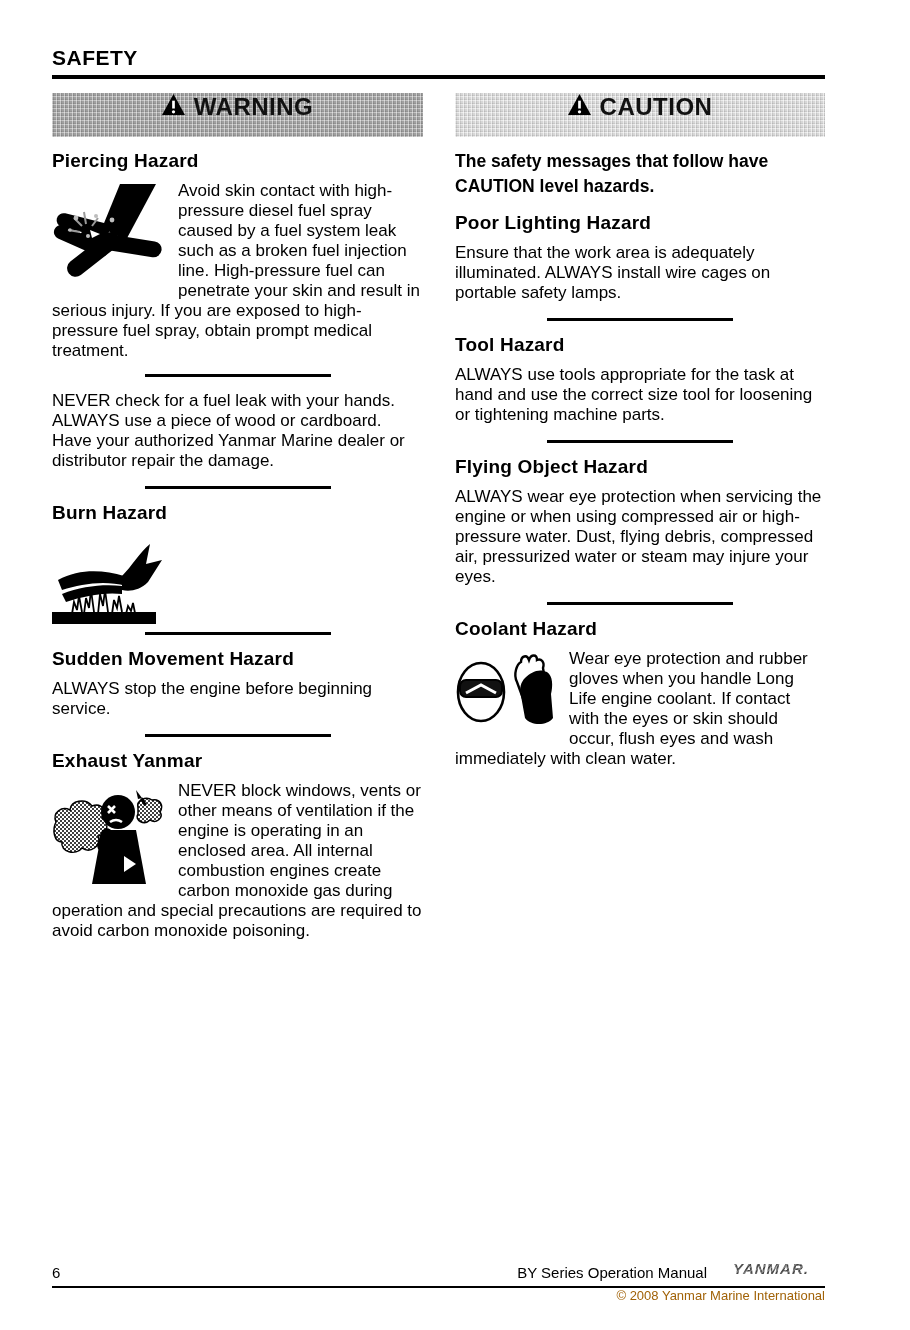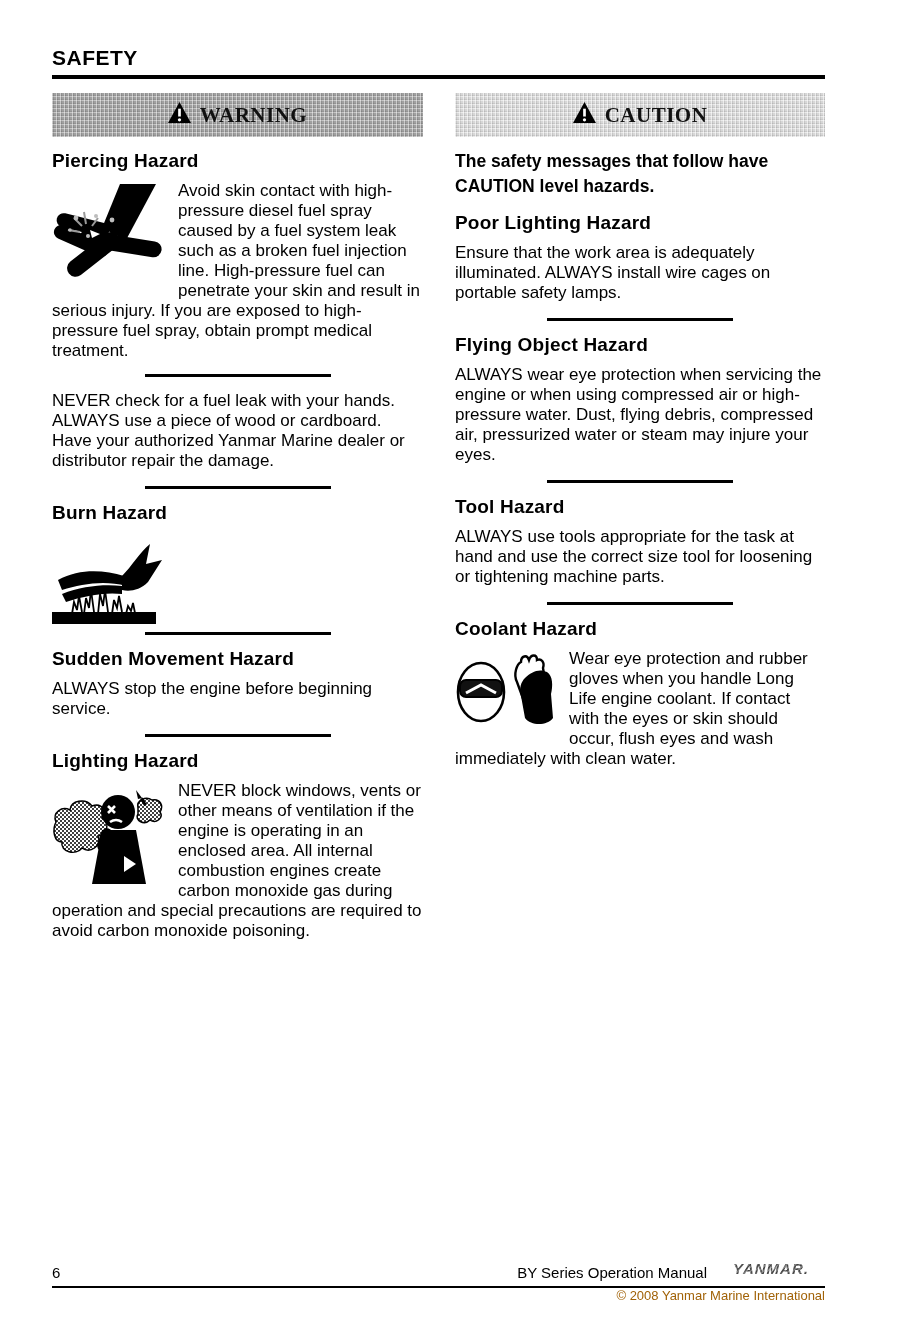--- a/index.html
+++ b/index.html
@@ -13,22 +13,22 @@
   }
   .content{padding:46px 85px 0 52px;}
   .doc-title{
     font-size:21px;font-weight:bold;letter-spacing:.5px;line-height:24px;
   }
   .title-rule{height:4px;background:#000;margin-top:5px;}
   .columns{display:flex;gap:32px;margin-top:14px;}
   .col-left{width:371px;}
   .col-right{width:370px;}
   .banner{
-    height:44px;display:flex;align-items:center;justify-content:center;gap:9px;
-    font-weight:bold;font-size:21px;letter-spacing:.5px;color:#111;font-family:Liberation Serif, serif;
+    height:44px;display:flex;justify-content:center;gap:9px;
+    font-weight:bold;font-size:24px;letter-spacing:.5px;color:#111;
   }
   .banner-warning{
     background-color:#a0a0a0;
     background-image:
       repeating-linear-gradient(90deg, rgba(255,255,255,.45) 0 1px, rgba(0,0,0,.10) 1px 2px, rgba(255,255,255,0) 2px 4px),
       repeating-linear-gradient(0deg, rgba(255,255,255,.40) 0 1px, rgba(0,0,0,.08) 1px 2px, rgba(255,255,255,0) 2px 4px);
   }
   .banner-caution{
     background-color:#d7d7d7;
     background-image:
@@ -129,21 +129,21 @@
         </section>
 
         <section>
           <div class="rule"></div>
           <h3 class="hz">Sudden Movement Hazard</h3>
           <p class="body">ALWAYS stop the engine before beginning service.</p>
         </section>
 
         <section>
           <div class="rule"></div>
-          <h3 class="hz">Lighting Hazard</h3>
+          <h3 class="hz">Exhaust Yanmar</h3>
           <span class="icon-float">
             <svg width="112" height="104" viewBox="0 0 112 104">
               <defs>
                 <pattern id="stip" width="4" height="4" patternUnits="userSpaceOnUse">
                   <rect width="4" height="4" fill="#fff"></rect>
                   <circle cx="1" cy="1" r="1" fill="#000"></circle>
                   <circle cx="3" cy="3" r="1" fill="#000"></circle>
                 </pattern>
               </defs>
               <path d="M4 38 C0 28 10 22 18 26 C18 16 34 14 40 22 C50 18 56 28 50 34 C58 38 56 50 46 52 C50 62 38 70 30 64 C24 72 8 68 10 58 C2 58 0 46 4 38 Z" fill="url(#stip)" stroke="#000" stroke-width="1.5"></path>
@@ -182,28 +182,28 @@
 
         <p class="intro">The safety messages that follow have CAUTION level hazards.</p>
 
         <section>
           <h3 class="hz">Poor Lighting Hazard</h3>
           <p class="body">Ensure that the work area is adequately illuminated. ALWAYS install wire cages on portable safety lamps.</p>
         </section>
 
         <section>
           <div class="rule"></div>
+          <h3 class="hz">Tool Hazard</h3>
+          <p class="body">ALWAYS use tools appropriate for the task at hand and use the correct size tool for loosening or tightening machine parts.</p>
+        </section>
+
+        <section>
+          <div class="rule"></div>
           <h3 class="hz">Flying Object Hazard</h3>
           <p class="body">ALWAYS wear eye protection when servicing the engine or when using compressed air or high-pressure water. Dust, flying debris, compressed air, pressurized water or steam may injure your eyes.</p>
-        </section>
-
-        <section>
-          <div class="rule"></div>
-          <h3 class="hz">Tool Hazard</h3>
-          <p class="body">ALWAYS use tools appropriate for the task at hand and use the correct size tool for loosening or tightening machine parts.</p>
         </section>
 
         <section>
           <div class="rule"></div>
           <h3 class="hz">Coolant Hazard</h3>
           <span class="icon-float">
             <svg width="100" height="78" viewBox="0 0 100 78">
               <ellipse cx="26" cy="40" rx="23" ry="29" fill="#fff" stroke="#000" stroke-width="2.6"></ellipse>
               <rect x="5" y="28" width="42" height="17" rx="6" fill="#111" stroke="#000" stroke-width="2"></rect>
               <path d="M11 41 L26 33 L41 41" stroke="#fff" stroke-width="3" fill="none"></path>

